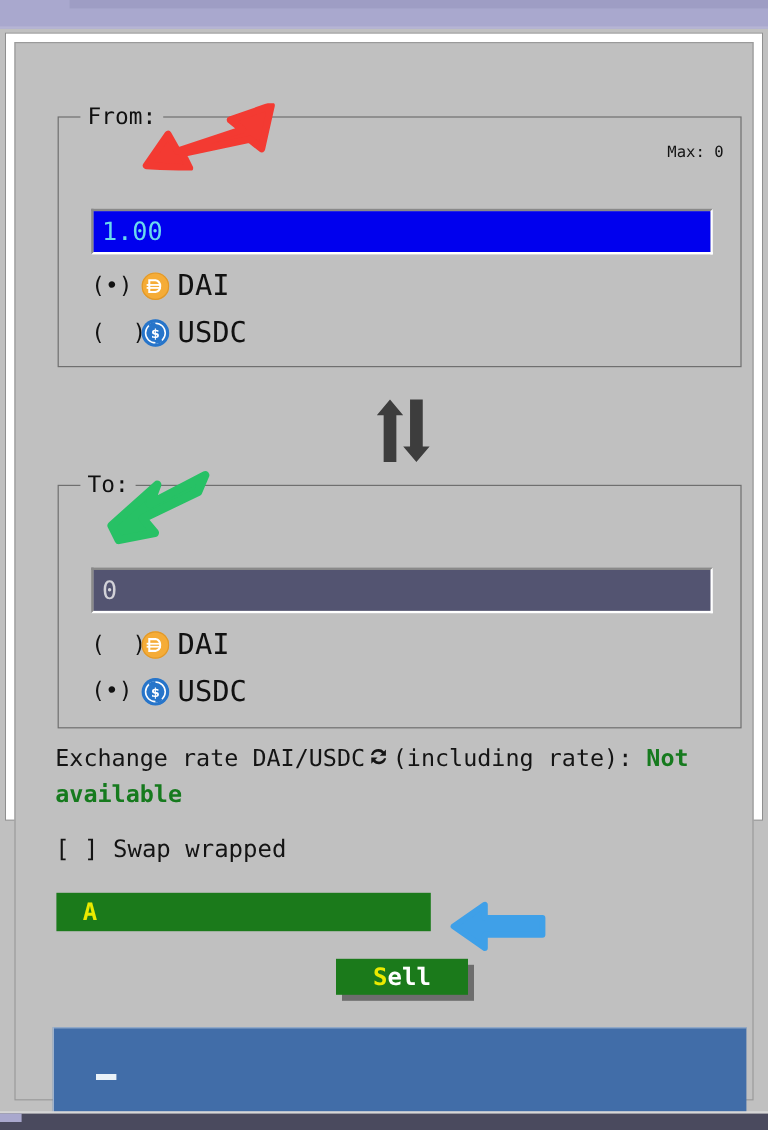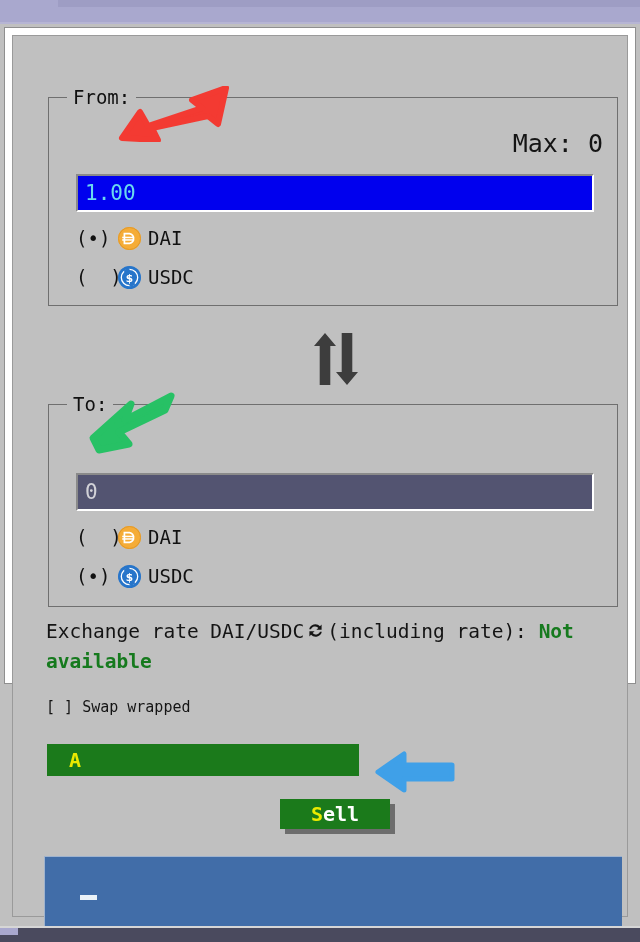--- a/index.html
+++ b/index.html
@@ -94,22 +94,22 @@
     letter-spacing: 0px;
     line-height: 22px;
   }
 
   #group-from { left: 33px; top: 61px; width: 570px; height: 209px; }
   #group-to   { left: 33px; top: 368px; width: 570px; height: 203px; }
 
   .max-label {
     position: absolute;
     right: 14px;
-    top: 31px;
-    font-size: 25px;
+    top: 22px;
+    font-size: 13px;
     color: #141414;
     white-space: pre;
   }
 
   
   .field-wrap {
     position: absolute;
     box-sizing: border-box;
     border-top: 2px solid #8a8a8a;
     border-left: 2px solid #8a8a8a;
@@ -162,21 +162,21 @@
     width: 23px;
     height: 23px;
     border-radius: 50%;
     display: inline-flex;
     align-items: center;
     justify-content: center;
     margin-right: 7px;
     flex: 0 0 auto;
   }
   .coin svg { display: block; }
-  .coin-label { font-size: 19px; color: #111111; }
+  .coin-label { font-size: 24px; color: #111111; }
 
   
   #swap-icon {
     position: absolute;
     left: 298px;
     top: 295px;
     width: 50px;
     height: 56px;
   }
 
@@ -198,21 +198,21 @@
     display: inline-block;
     vertical-align: -2px;
     margin: 0 2px;
   }
 
   
   #swap-wrapped {
     position: absolute;
     left: 33px;
     top: 657px;
-    font-size: 15px;
+    font-size: 20px;
     color: #141414;
     white-space: pre;
     line-height: 28px;
   }
 
   
   .btn-green {
     position: absolute;
     background: #1b7a1b;
     color: #ffffff;

